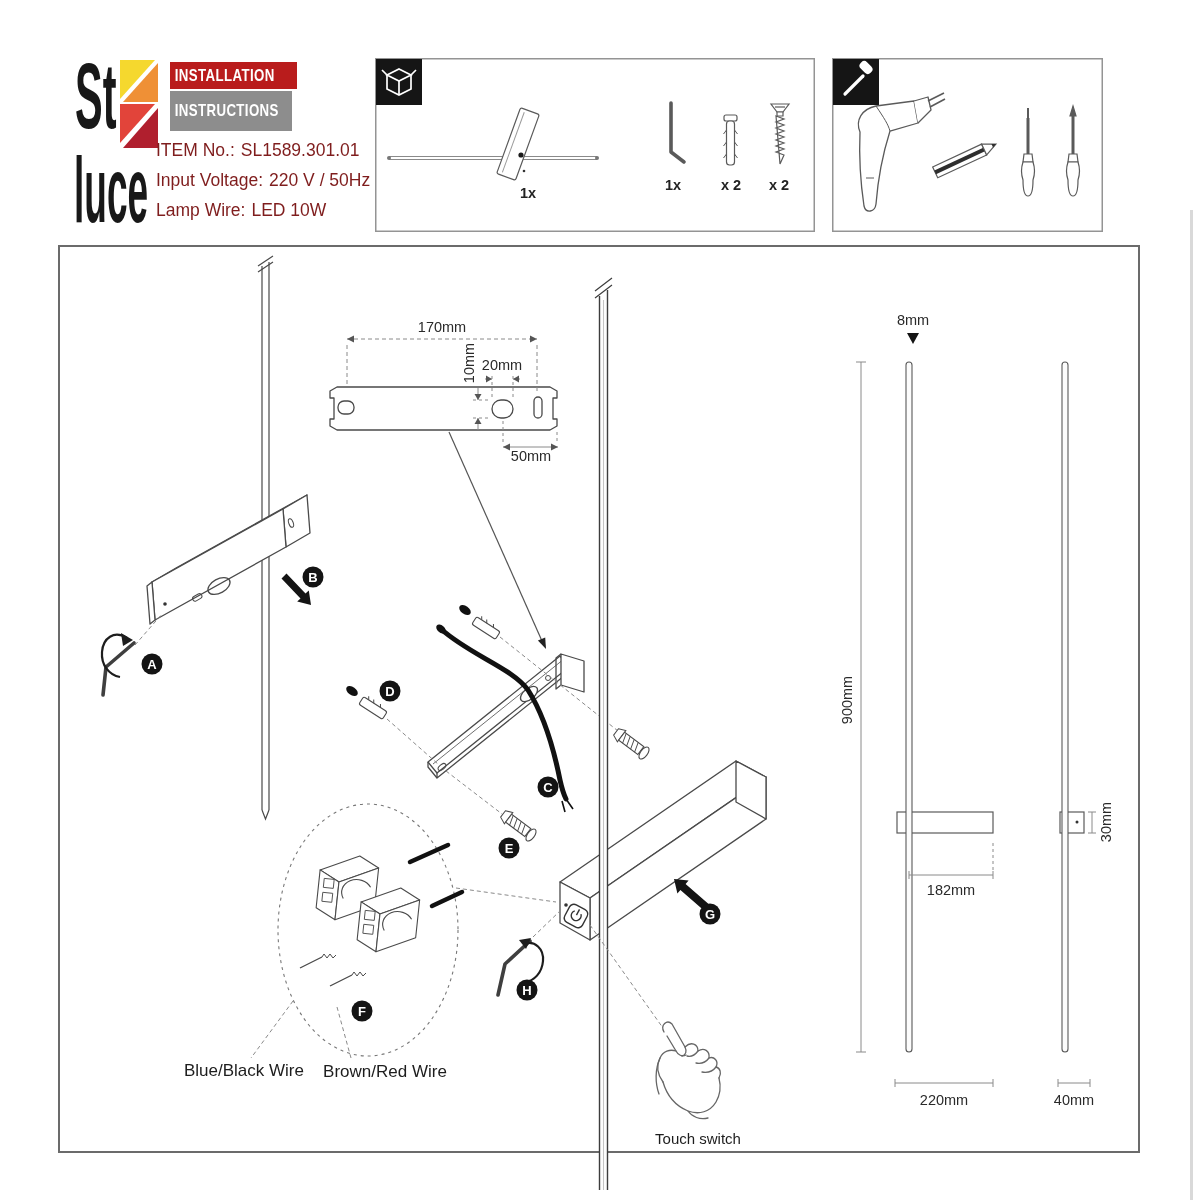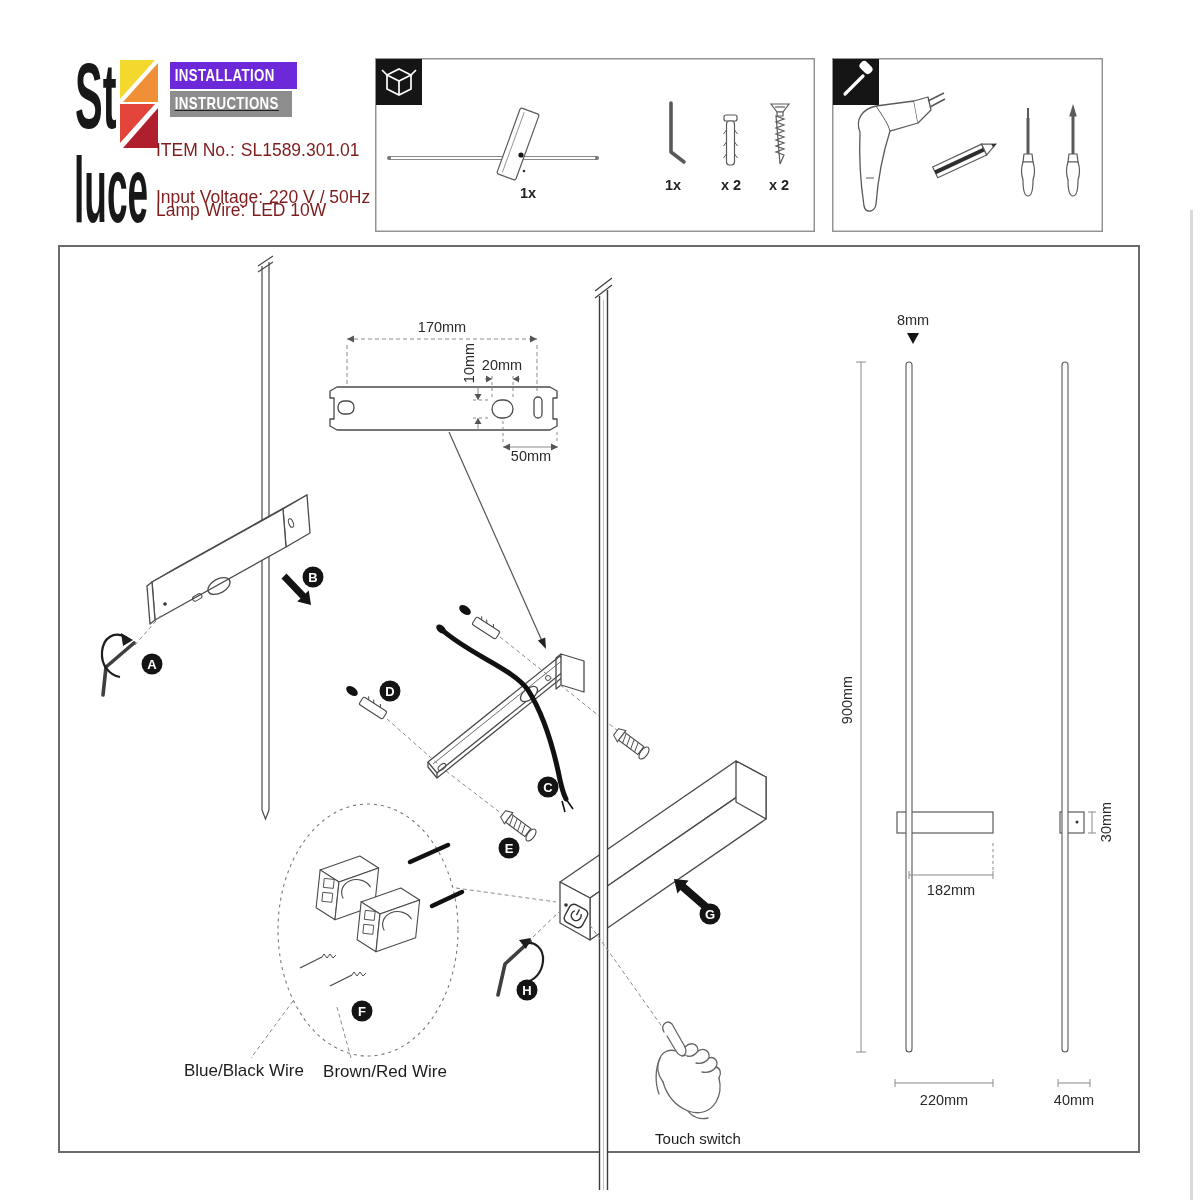--- a/index.html
+++ b/index.html
@@ -3,31 +3,31 @@
 <meta charset="utf-8">
 <style>
   html,body{margin:0;padding:0;}
   body{
     width:1200px;height:1200px;position:relative;background:#ffffff;
     font-family:"Liberation Sans", sans-serif;color:#1c1c1c;overflow:hidden;
   }
   svg{font-family:"Liberation Sans", sans-serif;}
   .abs{position:absolute;}
   
-  #title-box-1{left:170px;top:62px;width:127px;height:27px;background:#6d28d9;}
-  #title-box-2{left:170px;top:91px;width:122px;height:26px;background:#8d8d8d;text-decoration:underline;}
+  #title-box-1{left:170px;top:62px;width:127px;height:27px;background:#b91c1c;}
+  #title-box-2{left:170px;top:91px;width:122px;height:40px;background:#8d8d8d;}
   .title-box{position:absolute;display:flex;align-items:center;}
   .title-box span{
     color:#fff;font-weight:bold;font-size:17px;letter-spacing:.5px;
     transform:scaleX(.78);transform-origin:left center;padding-left:6px;white-space:nowrap;
   }
   .info-line{position:absolute;left:156px;font-size:17.5px;color:#7f1d1d;white-space:nowrap;}
   .info-line .val{margin-left:6px;}
   #info-item{top:140px;}
-  #info-voltage{top:187px;}
+  #info-voltage{top:170px;}
   #info-power{top:200px;}
   
   .panel{position:absolute;}
   #scan-edge{left:1190px;top:210px;width:3px;height:990px;background:#d9d9d9;}
 </style>
 </head>
 <body>
 
 <svg class="abs" style="left:72px;top:52px;" width="92" height="182" viewBox="0 0 92 182">
   <g>

